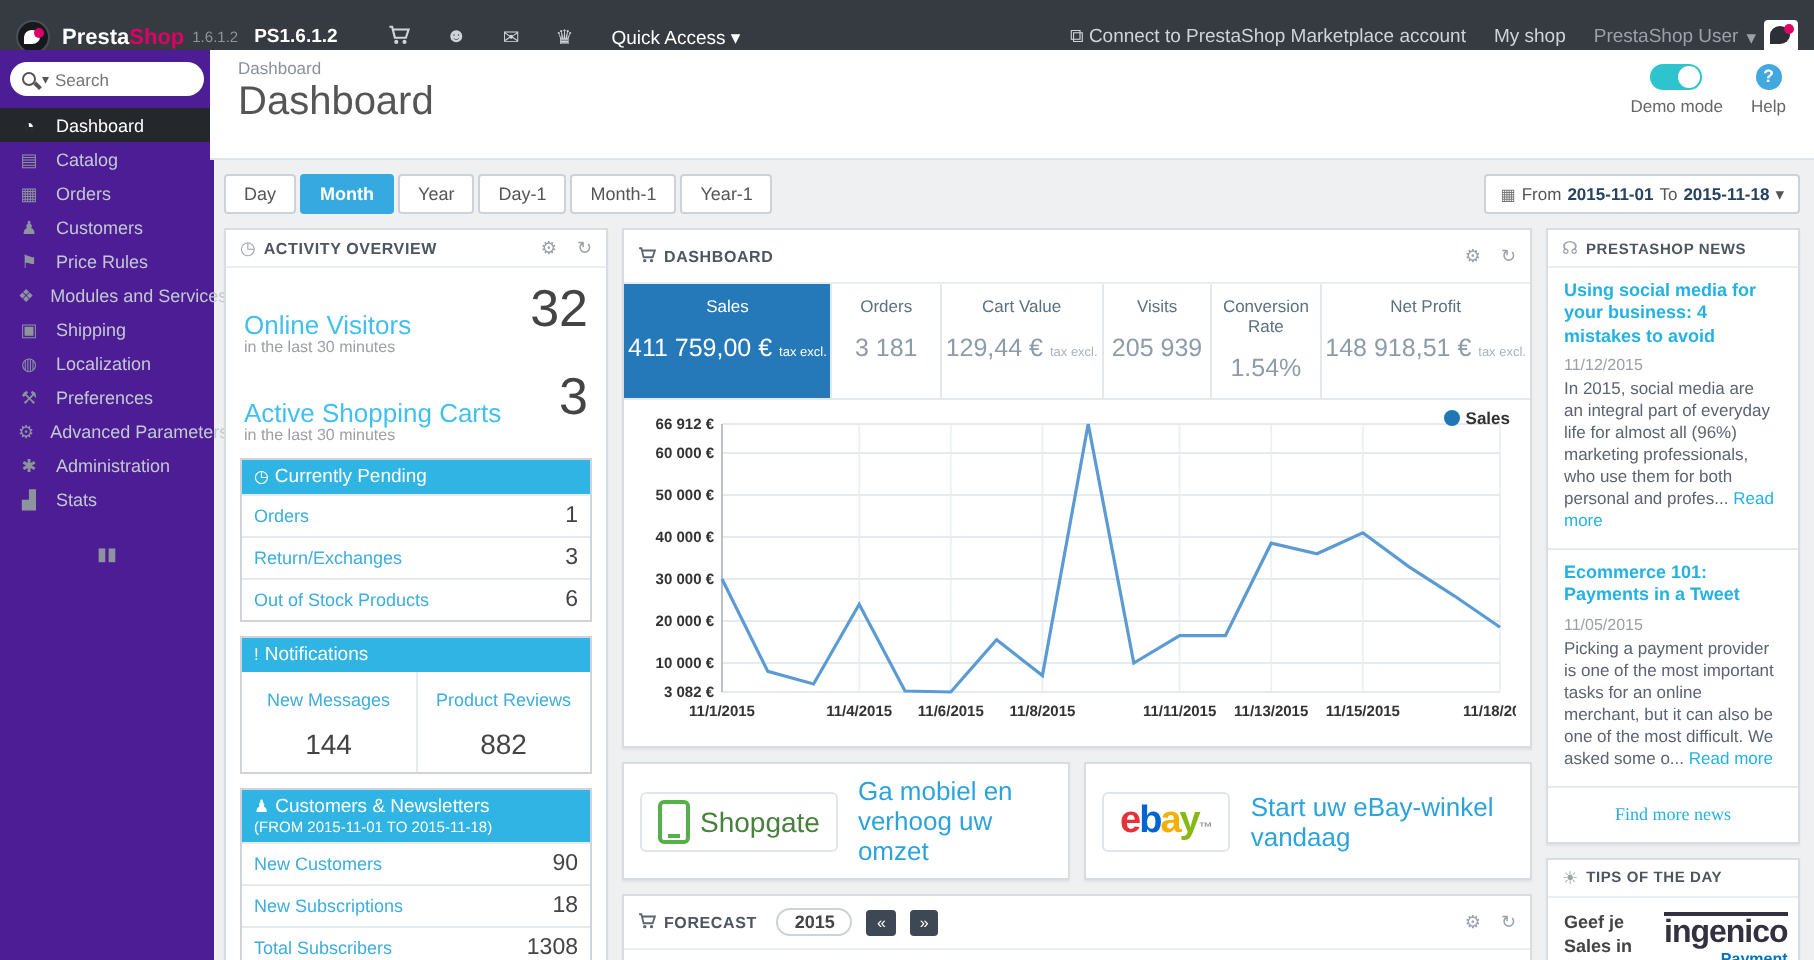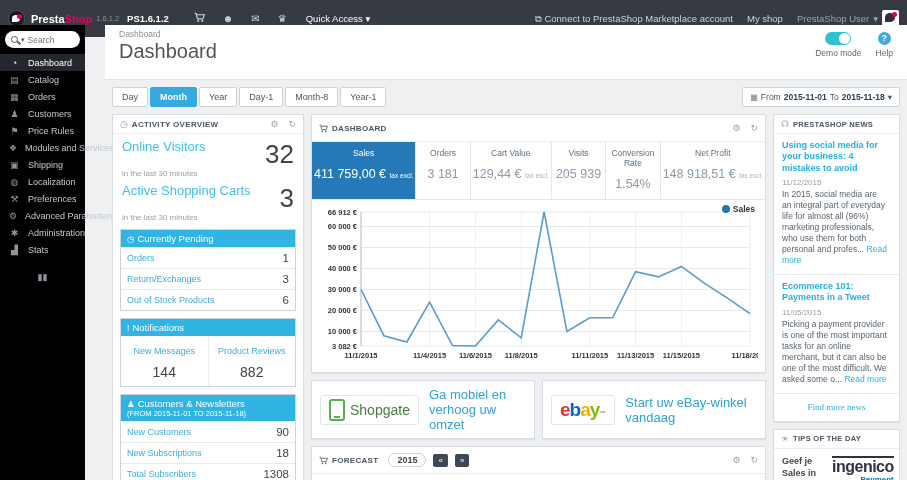--- a/index.html
+++ b/index.html
@@ -25,21 +25,21 @@
   .tb-right { margin-left:auto; display:flex; align-items:center; gap:14px; }
   .tb-right a { color:#cfd4da; text-decoration:none; cursor:pointer; }
   .tb-user { color:#9aa1aa; display:flex; align-items:center; gap:4px; cursor:pointer;}
   .avatar { width:17px; height:17px; border-radius:2px; background:#fff; position:relative; overflow:hidden;}
   .avatar::after{content:"";position:absolute;left:3px;top:3px;width:10px;height:9px;
     border-radius:50% 50% 50% 0;background:#2c2f35;}
   .avatar::before{content:"";position:absolute;right:2px;top:2px;width:5px;height:5px;border-radius:50%;
     background:var(--brand_pink,#df0067);z-index:1;}
 
   
-  .sidebar { position:absolute; left:0; top:25px; bottom:0; width:85px; background:#000000; }
+  .sidebar { position:absolute; left:0; top:25px; bottom:0; width:107px; background:#4c1d95; }
   .search-box { margin:6px 5px; background:#fff; border-radius:10px; height:17px;
     display:flex; align-items:center; padding:0 6px; gap:3px; }
   .mag { width:7px; height:7px; border:1.5px solid #555; border-radius:50%; position:relative; flex:0 0 auto;}
   .mag::after{ content:""; position:absolute; left:5px; top:5px; width:4px; height:1.5px;
     background:#555; transform:rotate(45deg); }
   .mag-caret{ font-size:7px; color:#555; }
   .search-box input { border:0; outline:0; width:100%; font-size:8.5px; color:#555;
     font-family:"Liberation Sans",sans-serif; }
   .nav-item { height:17px; display:flex; align-items:center; padding-left:9px; gap:8px;
     cursor:pointer; }
@@ -82,21 +82,21 @@
   .cols { display:flex; gap:7px; align-items:flex-start; }
   .panel { background:#fff; border:1px solid #d9dde1; box-shadow:0 1px 1px rgba(0,0,0,.06); }
   .panel-hd { display:flex; align-items:center; gap:4px; padding:4px 7px;
     border-bottom:1px solid #ebeef0; }
   .panel-hd .pt { font-size:8px; font-weight:bold; color:#4c5560; letter-spacing:.3px; }
   .panel-hd .sp { margin-left:auto; }
   .hd-ico { color:#9aa3ab; font-size:9px; cursor:pointer; margin-left:6px; }
 
   
   .col-left { width:192px; flex:0 0 auto; }
-  .big-link { display:flex; align-items:flex-start; padding:5px 9px 0 9px; }
+  .big-link { display:flex; align-items:flex-end; padding:5px 9px 0 9px; }
   .big-link a { font-size:13px; color:#41c0f0; text-decoration:none; cursor:pointer; }
   .big-link .bv { margin-left:auto; font-size:26px; color:#444; }
   .sub-note { font-size:8px; color:#9aa0a6; padding:0 9px; margin-top:-1px; }
   .sub-panel { margin:7px 7px 0 7px; border:1px solid #cfd4da; }
   .sub-hd { background:var(--accent,#30b4e4); color:#fff; font-size:9.5px; padding:3px 6px; }
   .sub-hd .shi { font-size:8.5px; margin-right:3px; }
   .sub-hd .sub2 { display:block; font-size:7.5px; }
   .srow { display:flex; align-items:center; padding:4px 6px; border-top:1px solid #e8ebee;
     min-height:19px; }
   .srow:first-of-type { border-top:0; }
@@ -279,21 +279,21 @@
       </div>
     </div>
 
     <div class="content">
 
       <div class="filters-row">
         <button class="fbtn">Day</button>
         <button class="fbtn active">Month</button>
         <button class="fbtn">Year</button>
         <button class="fbtn">Day-1</button>
-        <button class="fbtn">Month-8</button>
+        <button class="fbtn">Month-1</button>
         <button class="fbtn">Year-1</button>
         <div class="daterange">
           <span class="cal">▦</span>
           <span>From</span>
             <b>2015-11-01</b>
           <span>To</span>
             <b>2015-11-18</b>
           <span>▾</span>
         </div>
       </div>

